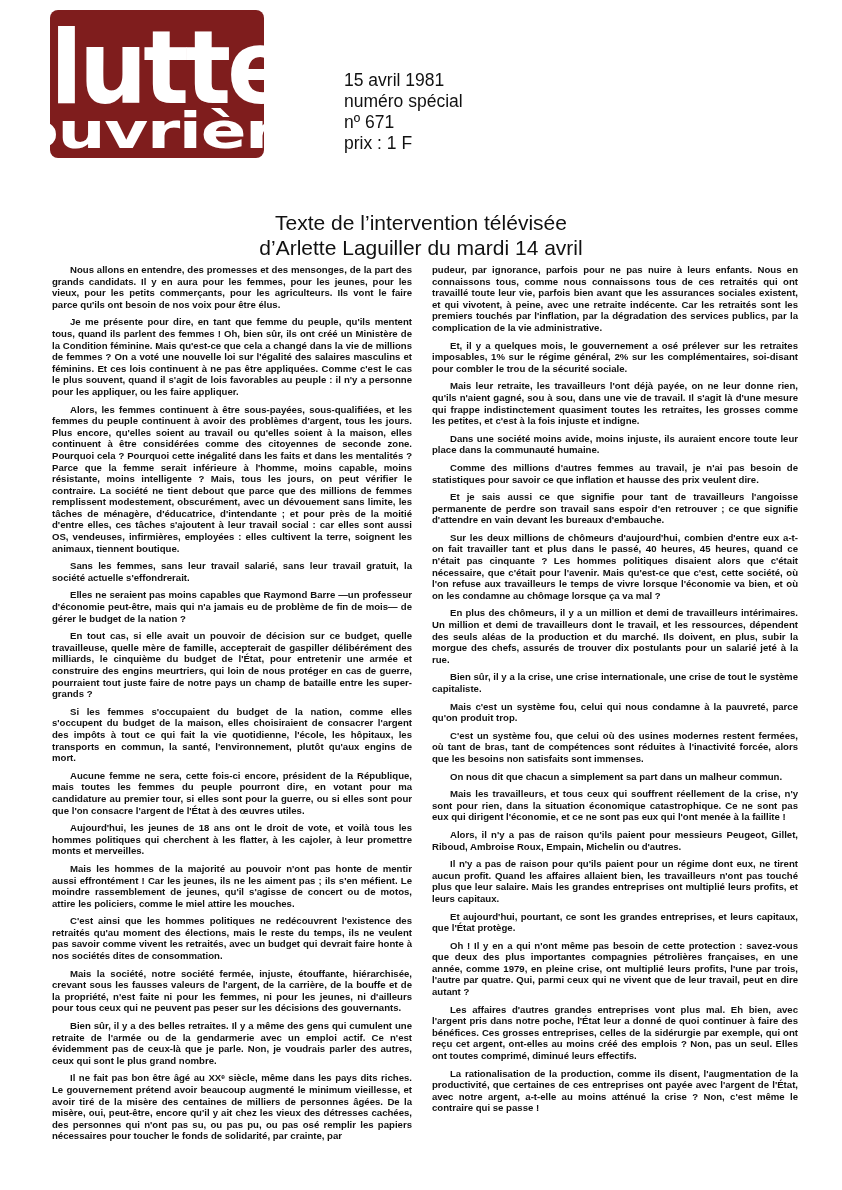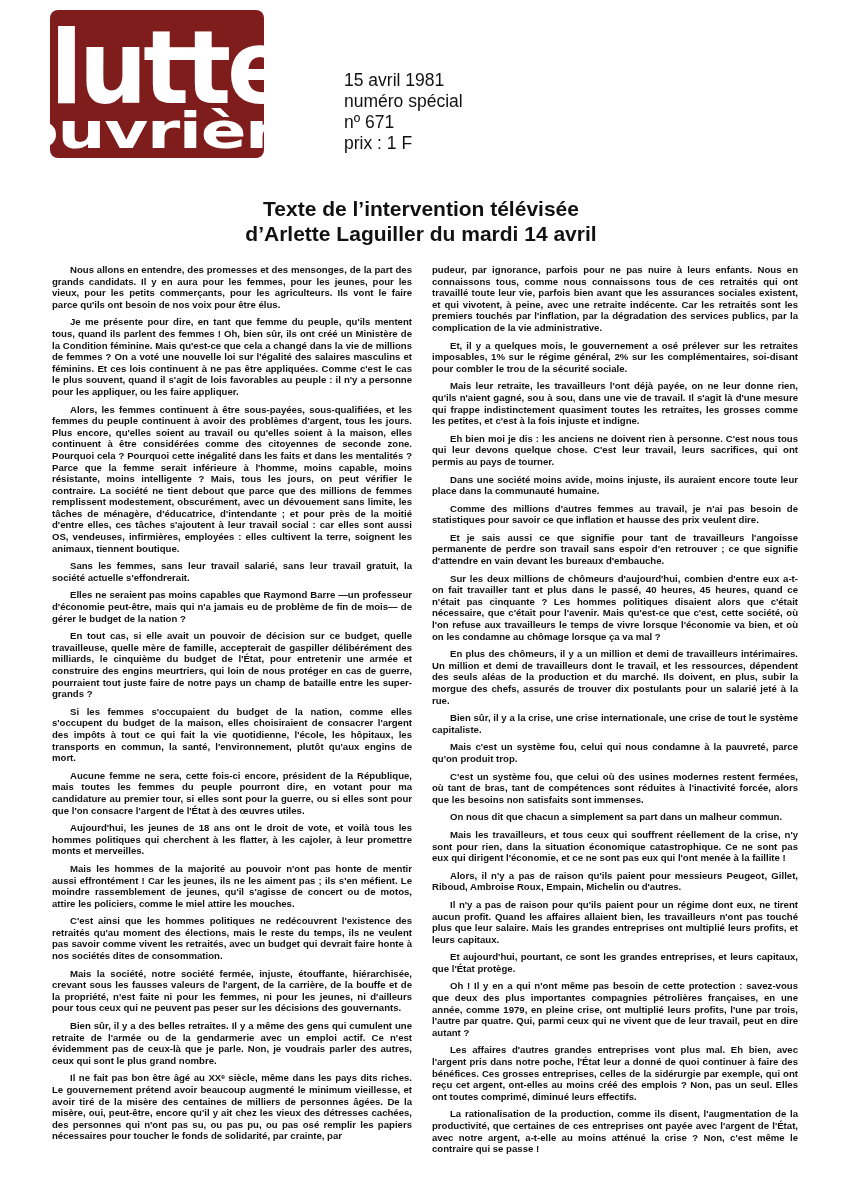--- a/index.html
+++ b/index.html
@@ -3,21 +3,21 @@
 <meta charset="utf-8">
 <style>
   html, body { margin:0; padding:0; background:#ffffff; }
   body { width:842px; height:1190px; position:relative; overflow:hidden; color:#111; font-family:"Liberation Sans", sans-serif; }
   .masthead { position:absolute; left:26px; top:10px; width:214px; height:148px; background:#7f1d1d; border-radius:8px;margin-left:24px; }
   .logo-word { position:absolute; left:0; width:100%; text-align:center; color:#fff; font-family:"DejaVu Sans", sans-serif; font-weight:bold; letter-spacing:-2px; line-height:1; }
   .logo-l1 { top:10px; font-size:96px; transform:scaleY(1.05); letter-spacing:-4px; }
   .logo-l2 { top:96px; font-size:50px; letter-spacing:-1px; transform:scaleX(1.35); }
   .issue-meta { position:absolute; left:314px; top:70px; font-size:17.5px; line-height:21px; color:#111; font-family:"Liberation Sans", sans-serif;margin-left:30px; }
   .issue-meta div { white-space:nowrap; }
-  .headline { position:absolute; left:0; width:842px; top:196px; text-align:center; font-weight:bold; font-size:21px; line-height:25px; }
+  .headline { position:absolute; left:0; width:842px; top:210px; text-align:center; font-weight:normal; font-size:21px; line-height:25px; }
   .col { position:absolute; top:264px; width:360px; font-size:9.6px; line-height:11.6px; text-align:justify; hyphens:auto; }
   .col-left { left:52px; }
   .col-right { left:432px; width:366px; }
   .col p { margin:0 0 6px 0; text-indent:18px; font-weight:600; }
   .col p.cont { text-indent:0; }
   .salutation { margin:0 0 6px 0; font-weight:600; text-indent:12px; }
 </style>
 </head>
 <body>
 
@@ -52,21 +52,20 @@
   <p>C'est ainsi que les hommes politiques ne redécouvrent l'existence des retraités qu'au moment des élections, mais le reste du temps, ils ne veulent pas savoir comme vivent les retraités, avec un budget qui devrait faire honte à nos sociétés dites de consommation.</p>
   <p>Mais la société, notre société fermée, injuste, étouffante, hiérarchisée, crevant sous les fausses valeurs de l'argent, de la carrière, de la bouffe et de la propriété, n'est faite ni pour les femmes, ni pour les jeunes, ni d'ailleurs pour tous ceux qui ne peuvent pas peser sur les décisions des gouvernants.</p>
   <p>Bien sûr, il y a des belles retraites. Il y a même des gens qui cumulent une retraite de l'armée ou de la gendarmerie avec un emploi actif. Ce n'est évidemment pas de ceux-là que je parle. Non, je voudrais parler des autres, ceux qui sont le plus grand nombre.</p>
   <p>Il ne fait pas bon être âgé au XXᵉ siècle, même dans les pays dits riches. Le gouvernement prétend avoir beaucoup augmenté le minimum vieillesse, et avoir tiré de la misère des centaines de milliers de personnes âgées. De la misère, oui, peut-être, encore qu'il y ait chez les vieux des détresses cachées, des personnes qui n'ont pas su, ou pas pu, ou pas osé remplir les papiers nécessaires pour toucher le fonds de solidarité, par crainte, par</p>
 </div>
 
 <div class="col col-right">
   <p class="cont">pudeur, par ignorance, parfois pour ne pas nuire à leurs enfants. Nous en connaissons tous, comme nous connaissons tous de ces retraités qui ont travaillé toute leur vie, parfois bien avant que les assurances sociales existent, et qui vivotent, à peine, avec une retraite indécente. Car les retraités sont les premiers touchés par l'inflation, par la dégradation des services publics, par la complication de la vie administrative.</p>
   <p>Et, il y a quelques mois, le gouvernement a osé prélever sur les retraites imposables, 1% sur le régime général, 2% sur les complémentaires, soi-disant pour combler le trou de la sécurité sociale.</p>
   <p>Mais leur retraite, les travailleurs l'ont déjà payée, on ne leur donne rien, qu'ils n'aient gagné, sou à sou, dans une vie de travail. Il s'agit là d'une mesure qui frappe indistinctement quasiment toutes les retraites, les grosses comme les petites, et c'est à la fois injuste et indigne.</p>
-  <p>Eh bien moi je dis : les anciens ne doivent rien à personne. C'est nous tous qui leur devons quelque chose. C'est leur travail, leurs sacrifices, qui ont permis au pays de tourner.</p>
   <p>Dans une société moins avide, moins injuste, ils auraient encore toute leur place dans la communauté humaine.</p>
   <p>Comme des millions d'autres femmes au travail, je n'ai pas besoin de statistiques pour savoir ce que inflation et hausse des prix veulent dire.</p>
   <p>Et je sais aussi ce que signifie pour tant de travailleurs l'angoisse permanente de perdre son travail sans espoir d'en retrouver ; ce que signifie d'attendre en vain devant les bureaux d'embauche.</p>
   <p>Sur les deux millions de chômeurs d'aujourd'hui, combien d'entre eux a-t-on fait travailler tant et plus dans le passé, 40 heures, 45 heures, quand ce n'était pas cinquante ? Les hommes politiques disaient alors que c'était nécessaire, que c'était pour l'avenir. Mais qu'est-ce que c'est, cette société, où l'on refuse aux travailleurs le temps de vivre lorsque l'économie va bien, et où on les condamne au chômage lorsque ça va mal ?</p>
   <p>En plus des chômeurs, il y a un million et demi de travailleurs intérimaires. Un million et demi de travailleurs dont le travail, et les ressources, dépendent des seuls aléas de la production et du marché. Ils doivent, en plus, subir la morgue des chefs, assurés de trouver dix postulants pour un salarié jeté à la rue.</p>
   <p>Bien sûr, il y a la crise, une crise internationale, une crise de tout le système capitaliste.</p>
   <p>Mais c'est un système fou, celui qui nous condamne à la pauvreté, parce qu'on produit trop.</p>
   <p>C'est un système fou, que celui où des usines modernes restent fermées, où tant de bras, tant de compétences sont réduites à l'inactivité forcée, alors que les besoins non satisfaits sont immenses.</p>
   <p>On nous dit que chacun a simplement sa part dans un malheur commun.</p>
   <p>Mais les travailleurs, et tous ceux qui souffrent réellement de la crise, n'y sont pour rien, dans la situation économique catastrophique. Ce ne sont pas eux qui dirigent l'économie, et ce ne sont pas eux qui l'ont menée à la faillite !</p>

